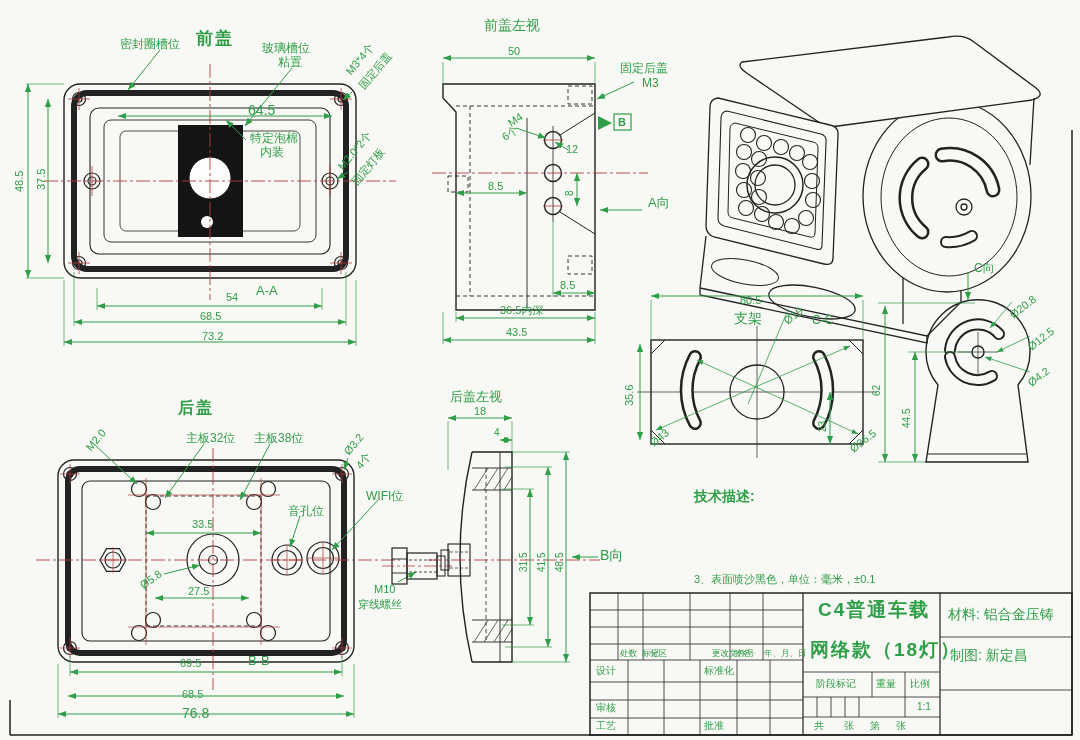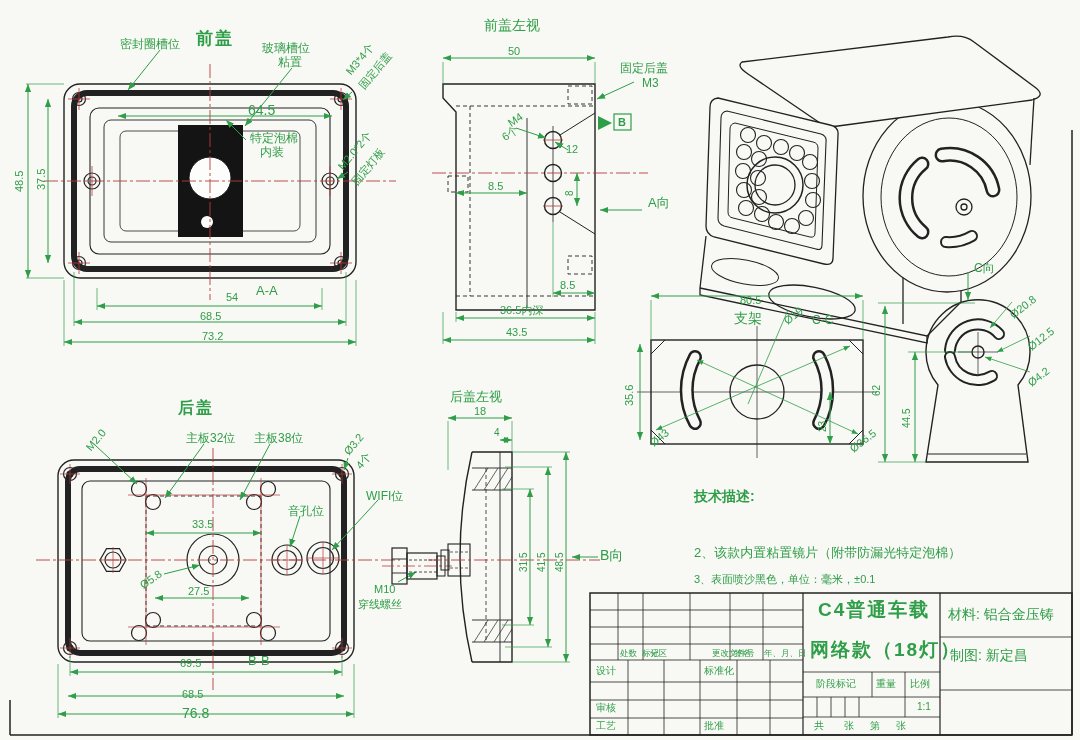--- a/index.html
+++ b/index.html
@@ -482,21 +482,20 @@
 
 <span class="lbl" style="left:450px;top:390px;font-size:13px;">后盖左视</span>
 <span class="lbl" style="left:474px;top:406px;font-size:11px;">18</span>
 <span class="lbl" style="left:494px;top:428px;font-size:10px;">4</span>
 <span class="lbl r90" style="left:519px;top:572px;font-size:10px;">31.5</span>
 <span class="lbl r90" style="left:537px;top:572px;font-size:10px;">41.5</span>
 <span class="lbl r90" style="left:555px;top:572px;font-size:10px;">48.5</span>
 <span class="lbl" style="left:600px;top:548px;font-size:14px;">B向</span>
 
 <span class="lbl" style="left:694px;top:489px;font-size:14px;font-weight:bold;">技术描述:</span>
-<span class="lbl" style="left:694px;top:546px;font-size:13px;">2、该款内置粘置镜片（附带防漏光特定泡棉）</span>
 <span class="lbl" style="left:694px;top:574px;font-size:11px;">3、表面喷沙黑色，单位：毫米，±0.1</span>
 
 <span class="lbl" style="left:594px;top:649px;font-size:8.5px;padding-left:48px;">标记</span>
 <span class="lbl" style="left:620px;top:649px;font-size:8.5px;">处数</span>
 <span class="lbl" style="left:650px;top:649px;font-size:8.5px;">分区</span>
 <span class="lbl" style="left:692px;top:649px;font-size:8.5px;padding-left:20px;">更改文件号</span>
 <span class="lbl" style="left:734px;top:649px;font-size:8.5px;">签名</span>
 <span class="lbl" style="left:764px;top:649px;font-size:8.5px;">年、月、日</span>
 <span class="lbl" style="left:596px;top:666px;font-size:10px;">设计</span>
 <span class="lbl" style="left:704px;top:666px;font-size:10px;">标准化</span>

